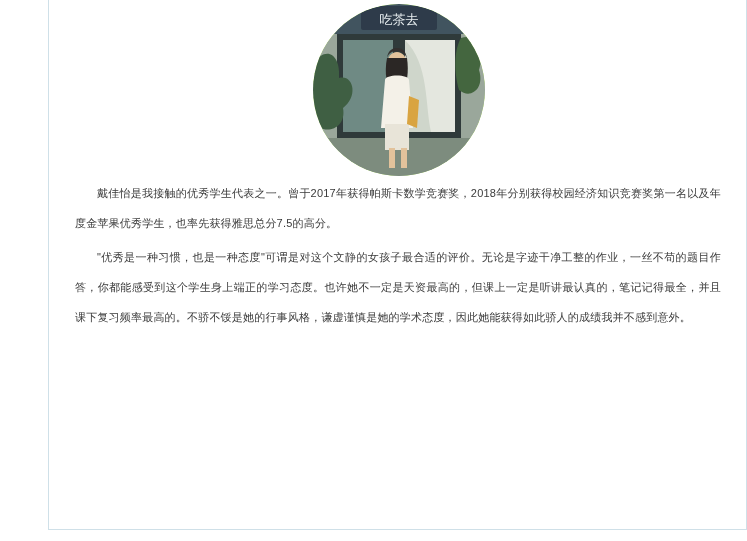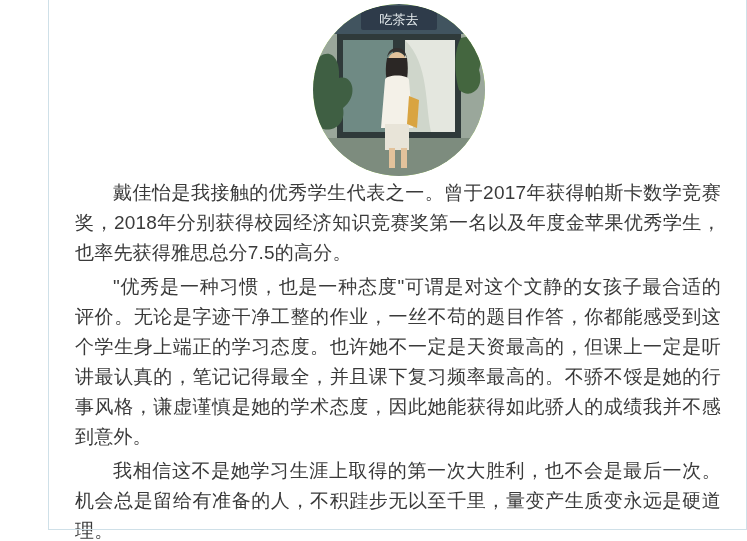--- a/index.html
+++ b/index.html
@@ -61,21 +61,21 @@
     display: block;
   }
   .article {
     position: absolute;
     left: 26px;
     top: 178px;
     width: 646px;
   }
   .para {
     margin: 0 0 4px 0;
-    font-size: 19px;
+    font-size: 11px;
     line-height: 30px;
     color: #3a3a3a;
     text-align: justify;
     text-indent: 2em;
     font-family: "Liberation Sans", sans-serif;
     letter-spacing: 0.2px;
   }
 </style>
 </head>
 <body>
@@ -121,17 +121,16 @@
             <rect x="76" y="144" width="6" height="20" fill="#e2c29b"></rect>
             <rect x="88" y="144" width="6" height="20" fill="#e2c29b"></rect>
           </g>
         </svg>
       </div>
     </div>
 
     <div class="article">
       <p class="para">戴佳怡是我接触的优秀学生代表之一。曾于2017年获得帕斯卡数学竞赛奖，2018年分别获得校园经济知识竞赛奖第一名以及年度金苹果优秀学生，也率先获得雅思总分7.5的高分。</p>
       <p class="para">"优秀是一种习惯，也是一种态度"可谓是对这个文静的女孩子最合适的评价。无论是字迹干净工整的作业，一丝不苟的题目作答，你都能感受到这个学生身上端正的学习态度。也许她不一定是天资最高的，但课上一定是听讲最认真的，笔记记得最全，并且课下复习频率最高的。不骄不馁是她的行事风格，谦虚谨慎是她的学术态度，因此她能获得如此骄人的成绩我并不感到意外。</p>
-      <p class="para">我相信这不是她学习生涯上取得的第一次大胜利，也不会是最后一次。机会总是留给有准备的人，不积跬步无以至千里，量变产生质变永远是硬道理。</p>
     </div>
 
   </div>
 </div>
 
 </body></html>

